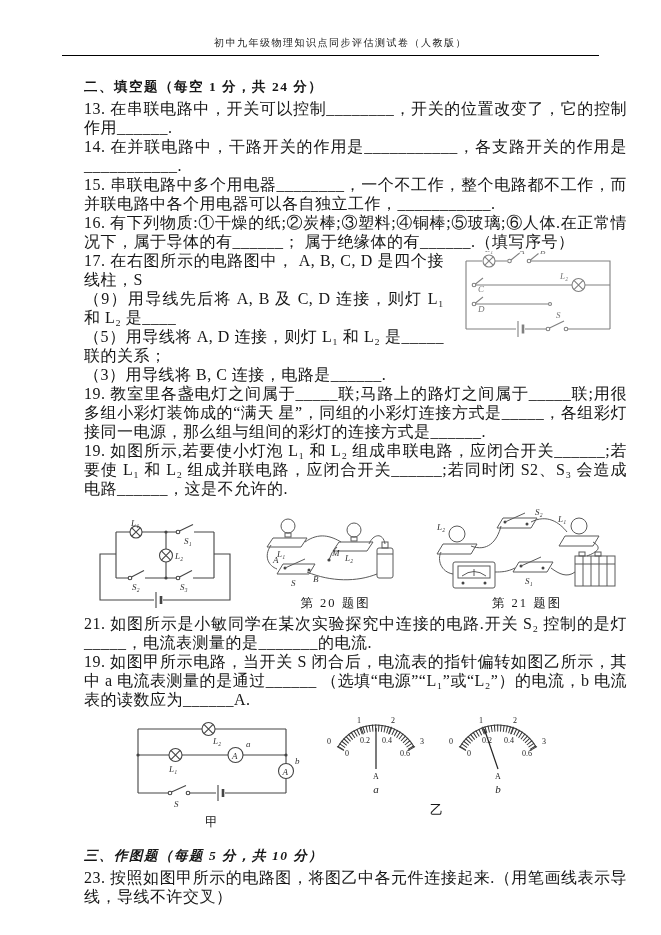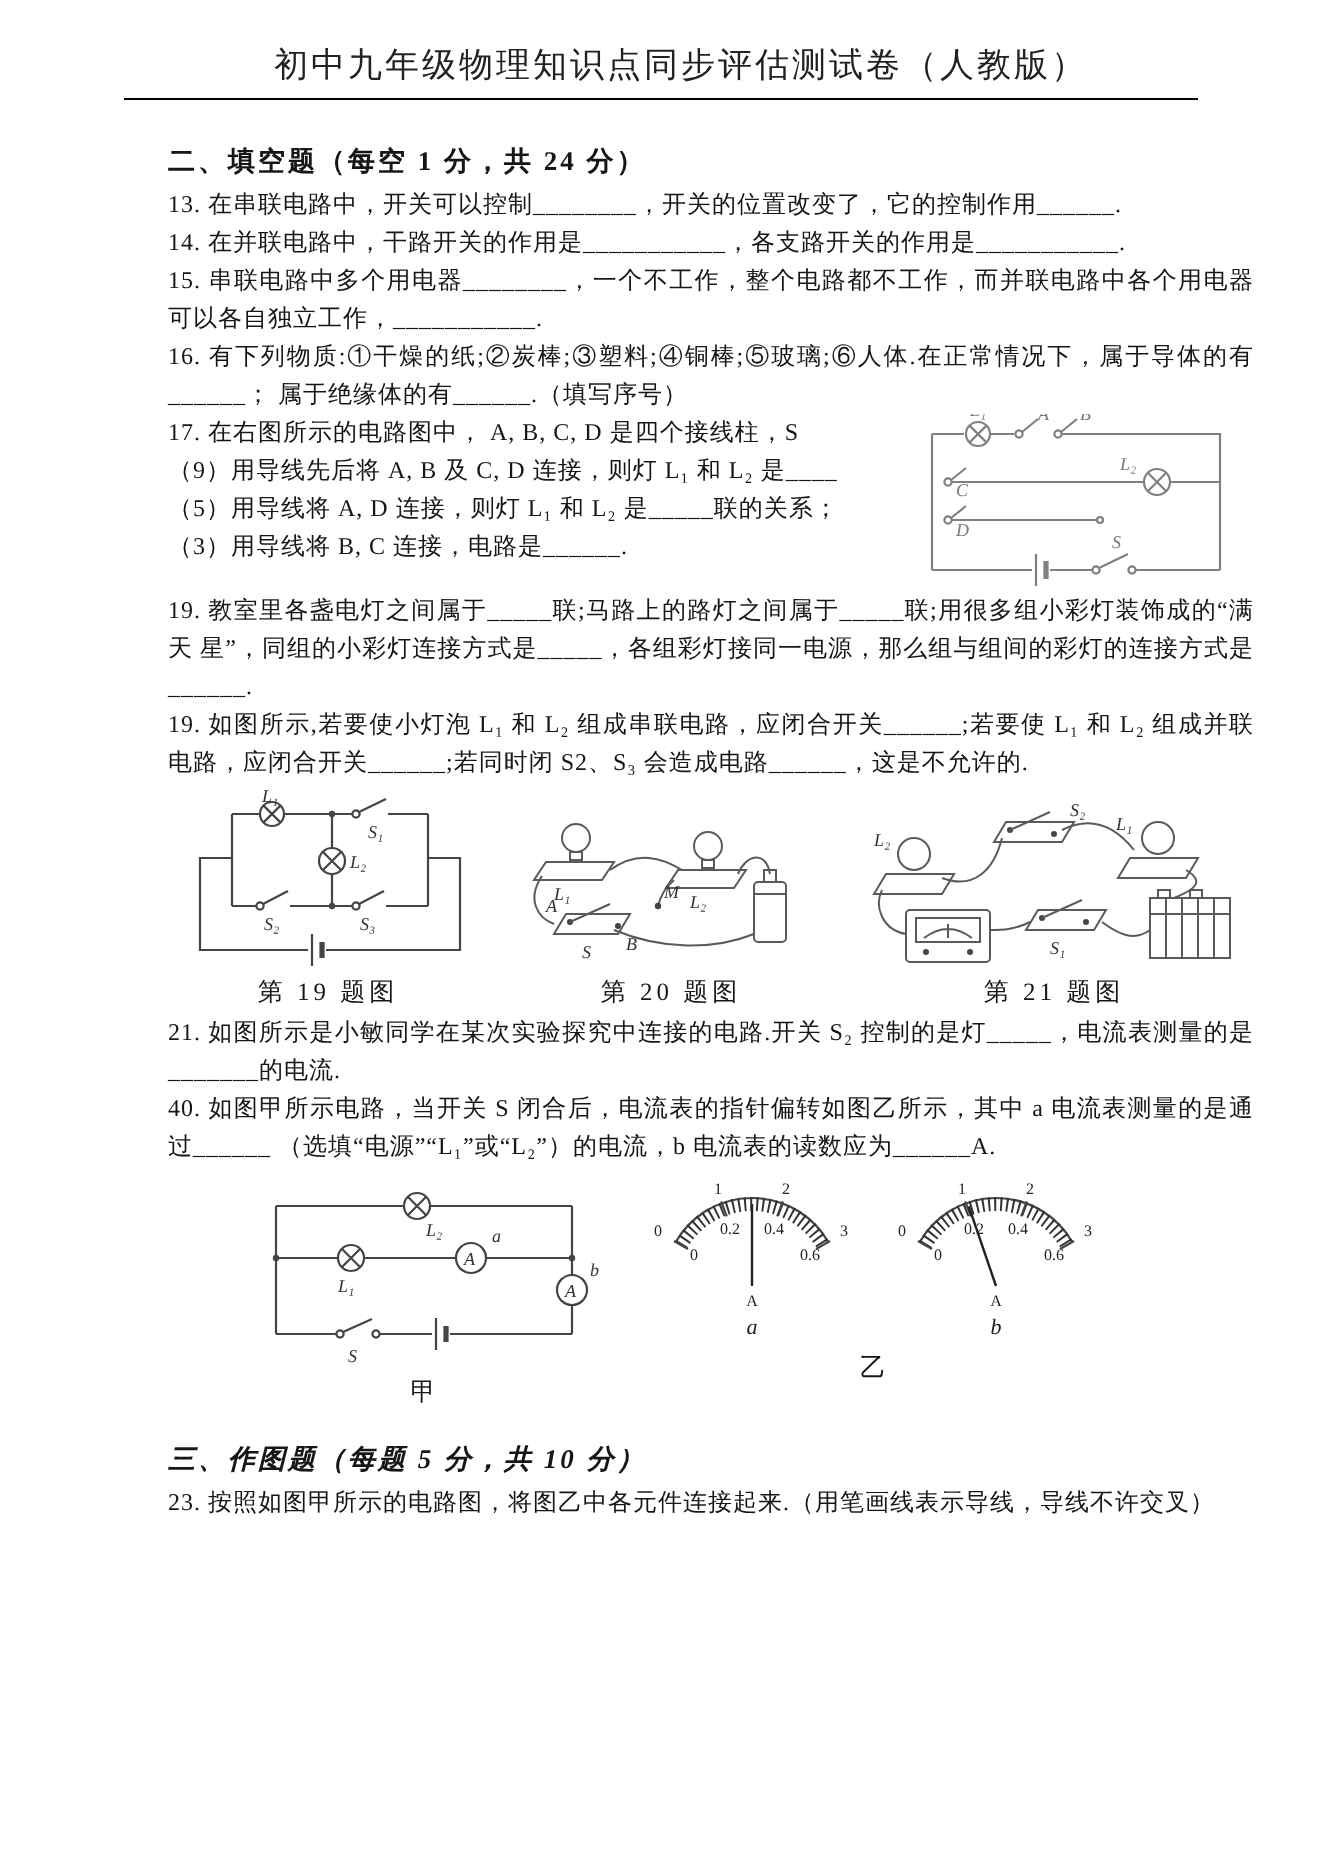--- a/index.html
+++ b/index.html
@@ -1,21 +1,21 @@
 <!DOCTYPE html>
 <html><head>
 <meta charset="utf-8">
 <style>
   html,body{margin:0;padding:0;background:#e8e8e8;}
   .page{width:661px;height:935px;background:#ffffff;margin:0 auto;overflow:hidden;
         font-family:"Liberation Serif","DejaVu Serif",serif;color:#161616;}
-  .header-title{padding-top:21px;text-align:center;font-size:17px;letter-spacing:1.5px;color:#222;margin-left:20px;}
+  .header-title{padding-top:36px;text-align:center;font-size:10px;letter-spacing:1.5px;color:#222;margin-left:20px;}
   .header-rule{border-bottom:1.5px solid #000;margin:5px 62px 0 62px;height:0;}
   .content{padding:14px 34px 0 84px;}
-  p.q{margin:0;font-size:12px;line-height:19px;text-align:justify;letter-spacing:0.5px;}
+  p.q{margin:0;font-size:16px;line-height:19px;text-align:justify;letter-spacing:0.5px;}
   .section-title{font-weight:bold;font-size:13.5px;letter-spacing:1.5px;margin:8px 0 3px 0;}
   .q17block{overflow:hidden;}
   .fig17wrap{float:right;margin:-6px 0 0 8px;}
   .figrow{display:flex;justify-content:space-between;align-items:flex-end;margin:4px 0 2px 0;}
   figure{margin:0;text-align:center;}
   figcaption{font-size:12.5px;letter-spacing:2px;margin-top:1px;}
   .figrow2{display:flex;align-items:flex-start;gap:16px;margin:6px 0 0 36px;}
   .dialpair{display:flex;gap:12px;}
   .dials-caption{text-align:center;font-size:13px;letter-spacing:1px;margin-top:6px;}
   svg{display:block;}
@@ -137,21 +137,20 @@
             <circle class="wire" cx="94" cy="58" r="1.8"></circle>
             <path class="wire" d="M95.5,57 L108,50.5"></path>
           </g>
           <text class="flbl" x="96" y="70">S₃</text>
           <path class="wire" d="M32,34 H16 V80 H70 M79,80 H146 V34 H130"></path>
           <g>
             <path class="wire" d="M72,72 V88"></path>
             <path class="thick" d="M77,76 V84"></path>
           </g>
         </svg>
-        <figcaption>第 19 题图</figcaption>
       </figure>
 
       <figure>
         <svg width="150" height="92" viewBox="0 0 150 92">
           <g>
             <polygon class="sketch" points="12,36 46,36 40,45 6,45"></polygon>
             <circle class="sketch" cx="27" cy="24" r="7"></circle>
             <rect class="sketch" x="24" y="31" width="6" height="4"></rect>
           </g>
           <text class="flbl" x="16" y="55">L₁</text>
@@ -231,21 +230,21 @@
           <path class="sketch" d="M148,70 C140,76 132,72 124,66"></path>
           <path class="sketch" d="M88,66 C80,70 74,70 68,70"></path>
           <path class="sketch" d="M26,72 C14,70 10,58 14,50"></path>
         </svg>
         <figcaption>第 21 题图</figcaption>
       </figure>
 
     </div>
 
     <p class="q">21. 如图所示是小敏同学在某次实验探究中连接的电路.开关 S₂ 控制的是灯_____，电流表测量的是_______的电流.</p>
-    <p class="q">40. 如图甲所示电路，当开关 S 闭合后，电流表的指针偏转如图乙所示，其中 a 电流表测量的是通过______ （选填“电源”“L₁”或“L₂”）的电流，b 电流表的读数应为______A.</p>
+    <p class="q">19. 如图甲所示电路，当开关 S 闭合后，电流表的指针偏转如图乙所示，其中 a 电流表测量的是通过______ （选填“电源”“L₁”或“L₂”）的电流，b 电流表的读数应为______A.</p>
 
     <div class="figrow2">
 
       <figure>
         <svg width="185" height="98" viewBox="0 0 185 98">
           <path class="wire" d="M18,14 H82 M95,14 H166 M166,14 V48.5 M166,63.5 V78 M18,14 V78 M18,78 H48 M70,78 H96 M105,78 H166 M18,40 H49 M62,40 H108 M123,40 H166"></path>
           <g>
             <circle class="wire" cx="88.5" cy="14" r="6.5"></circle>
             <path class="wire" d="M83.9,9.4 L93.1,18.6 M83.9,18.6 L93.1,9.4"></path>
           </g>

